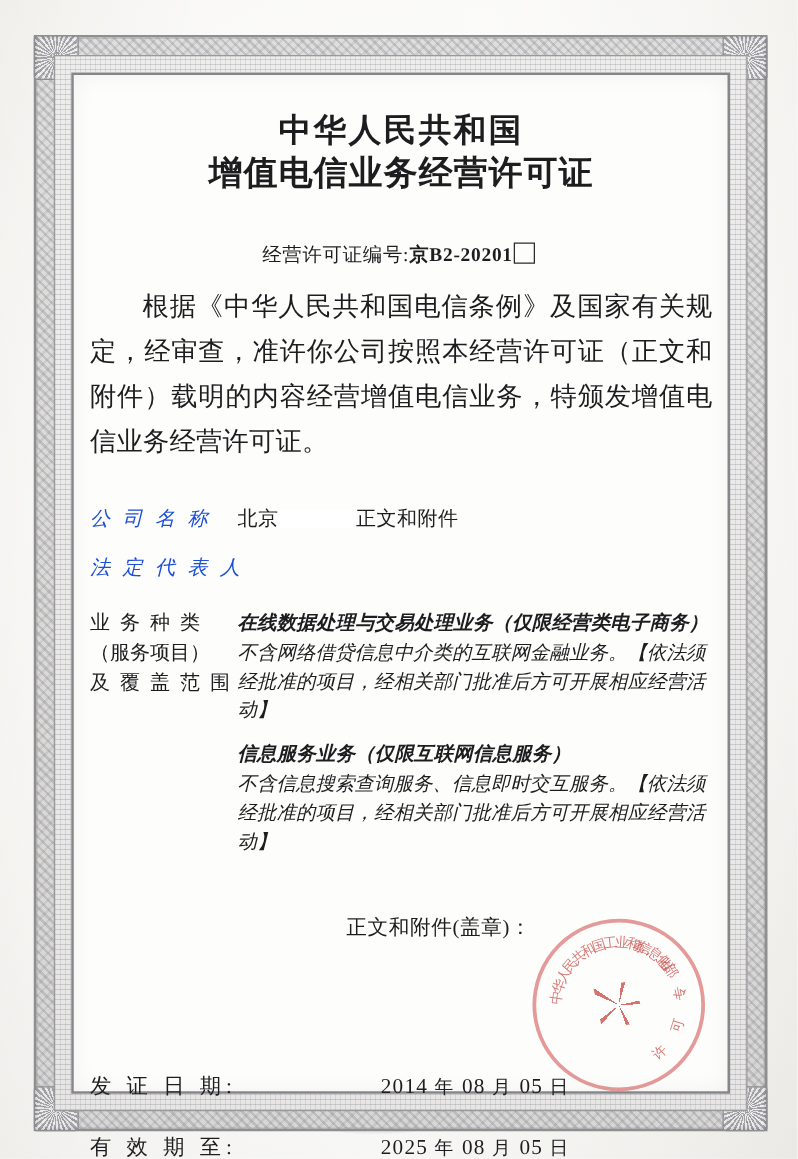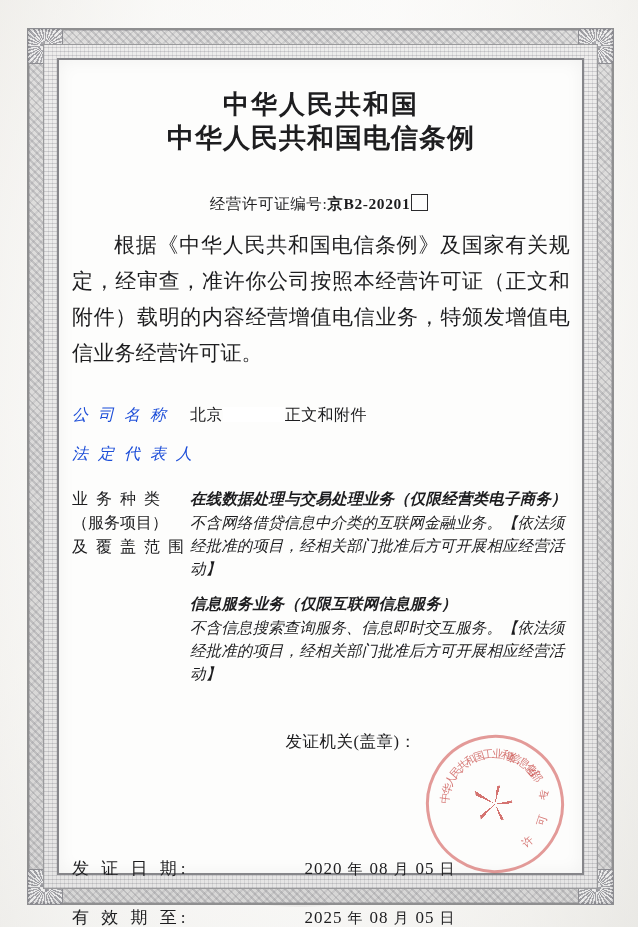--- a/index.html
+++ b/index.html
@@ -306,21 +306,21 @@
 
     <div class="frame-mid">
       <div class="frame-inner"></div>
     </div>
   </div>
 
   <div class="content">
 
     <div class="title-block">
       <div class="title-line1">中华人民共和国</div>
-      <div class="title-line2">中华人民共和国电信条例</div>
+      <div class="title-line2">增值电信业务经营许可证</div>
     </div>
 
     <div class="license-no-row">
       <span>经营许可证编号:</span><span class="num">京B2-20201</span><span class="blank-box"></span>
     </div>
 
     <div class="body-text">根据《中华人民共和国电信条例》及国家有关规定，经审查，准许你公司按照本经营许可证（正文和附件）载明的内容经营增值电信业务，特颁发增值电信业务经营许可证。</div>
 
     <div class="field company-row">
       <div class="field-label">公 司 名 称</div>
@@ -346,21 +346,21 @@
           <div class="scope-sub">不含网络借贷信息中介类的互联网金融业务。【依法须经批准的项目，经相关部门批准后方可开展相应经营活动】</div>
         </div>
         <div class="scope-group">
           <div class="scope-head">信息服务业务（仅限互联网信息服务）</div>
           <div class="scope-sub">不含信息搜索查询服务、信息即时交互服务。【依法须经批准的项目，经相关部门批准后方可开展相应经营活动】</div>
         </div>
       </div>
     </div>
 
     <div class="issuer-row">
-      <span>发证机关(盖章)：</span>
+      <span>正文和附件(盖章)：</span>
       <div class="seal">
         <div class="seal-text" id="seal-arc">
             <span style="color: rgb(190, 38, 34); opacity: 0.72; transform: translate(-46.98px, -17.1px) rotate(290deg) translate(-50%, -50%);">中</span>
             <span style="color: rgb(190, 38, 34); opacity: 0.72; transform: translate(-42.96px, -25.58px) rotate(300.769deg) translate(-50%, -50%);">华</span>
             <span style="color: rgb(190, 38, 34); opacity: 0.72; transform: translate(-37.43px, -33.16px) rotate(311.538deg) translate(-50%, -50%);">人</span>
             <span style="color: rgb(190, 38, 34); opacity: 0.72; transform: translate(-30.57px, -39.57px) rotate(322.308deg) translate(-50%, -50%);">民</span>
             <span style="color: rgb(190, 38, 34); opacity: 0.72; transform: translate(-22.64px, -44.58px) rotate(333.077deg) translate(-50%, -50%);">共</span>
             <span style="color: rgb(190, 38, 34); opacity: 0.72; transform: translate(-13.91px, -48.03px) rotate(343.846deg) translate(-50%, -50%);">和</span>
             <span style="color: rgb(190, 38, 34); opacity: 0.72; transform: translate(-4.69px, -49.78px) rotate(354.615deg) translate(-50%, -50%);">国</span>
             <span style="color: rgb(190, 38, 34); opacity: 0.72; transform: translate(4.69px, -49.78px) rotate(365.385deg) translate(-50%, -50%);">工</span>
@@ -378,21 +378,21 @@
           </div>
       </div>
     </div>
 
     <div class="dates">
       <div class="date-row">
         <div class="date-label">
           <span>发 证 日 期</span><span class="colon">:</span>
         </div>
         <div class="date-value">
-          <span class="y">2020</span><span class="unit">年</span><span class="m">08</span><span class="unit">月</span><span class="d">05</span><span class="unit">日</span>
+          <span class="y">2014</span><span class="unit">年</span><span class="m">08</span><span class="unit">月</span><span class="d">05</span><span class="unit">日</span>
         </div>
       </div>
 
       <div class="date-row">
         <div class="date-label">
           <span>有 效 期 至</span><span class="colon">:</span>
         </div>
         <div class="date-value">
           <span class="y">2025</span><span class="unit">年</span><span class="m">08</span><span class="unit">月</span><span class="d">05</span><span class="unit">日</span>
         </div>

